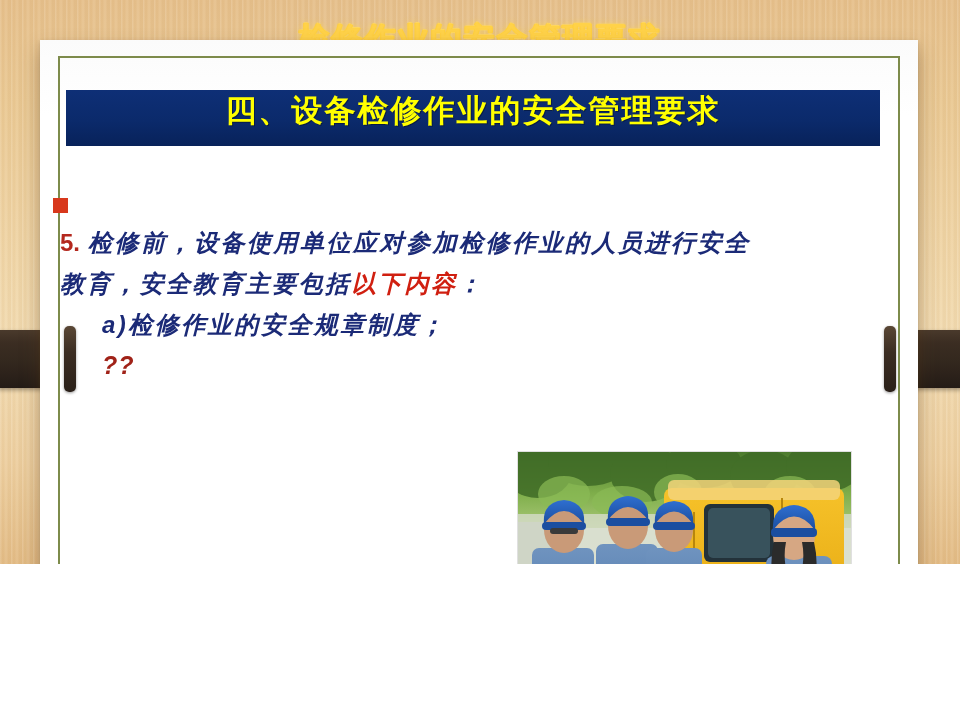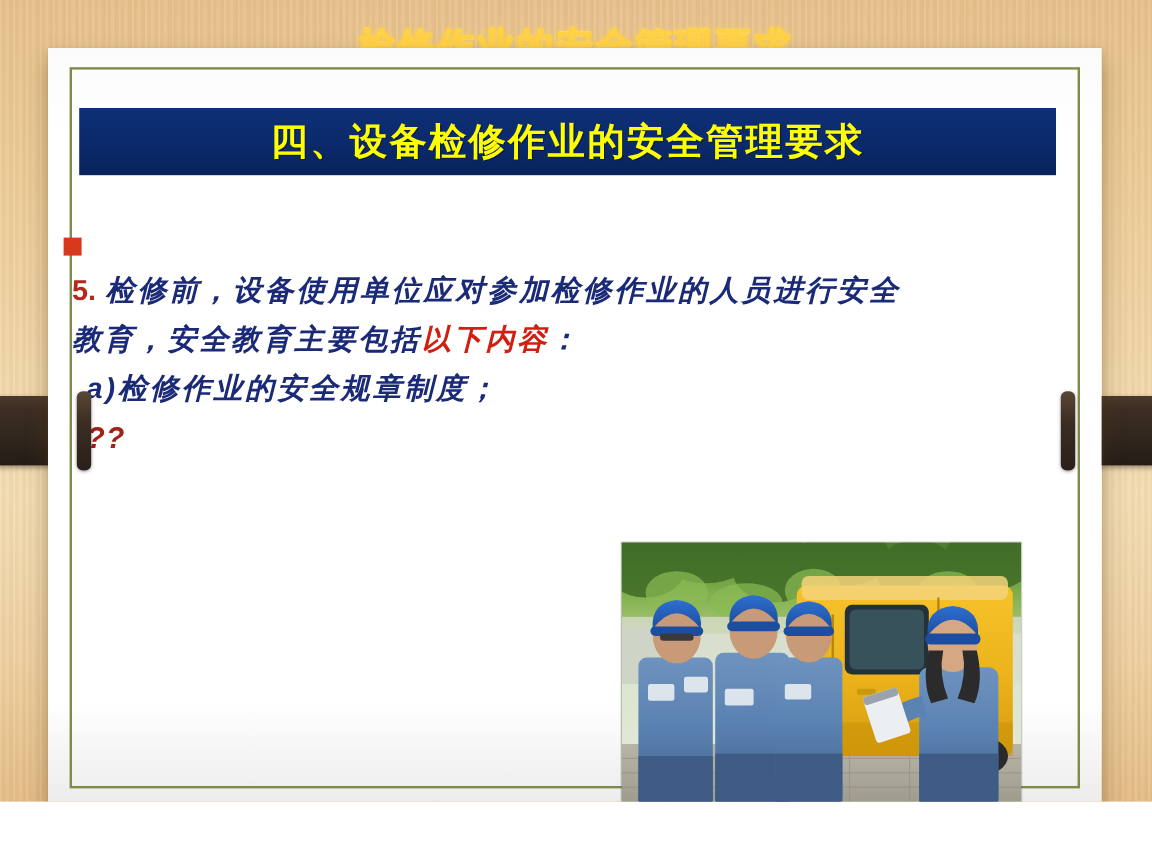--- a/index.html
+++ b/index.html
@@ -4,21 +4,21 @@
 <style>
   html,body{margin:0;padding:0;}
   body{
     width:960px;height:720px;overflow:hidden;
     font-family:"Liberation Sans","DejaVu Sans",sans-serif;
     position:relative;
   }
 
   
   #slide{
-    position:absolute;inset:0;width:960px;height:668px;overflow:hidden;
+    position:absolute;inset:0;width:960px;height:564px;overflow:hidden;
     background:
       repeating-linear-gradient(90deg,
         rgba(255,255,255,0.10) 0px, rgba(255,255,255,0.10) 1px,
         rgba(180,130,70,0.055) 2px, rgba(180,130,70,0.055) 4px,
         rgba(255,255,255,0.05) 5px, rgba(255,255,255,0.05) 7px,
         rgba(160,115,60,0.05) 8px, rgba(160,115,60,0.05) 11px),
       linear-gradient(180deg,#e6c08c 0%,#eac994 18%,#f0d6a8 46%,#f2dcb3 62%,#edcfa0 82%,#e3bc86 100%);
   }
 
   
@@ -67,21 +67,21 @@
   
   #red-marker{
     position:absolute;left:-7px;top:140px;width:15px;height:15px;
     background:#d8381c;z-index:4;
   }
 
   
   #heading-bar{
     position:absolute;left:26px;top:50px;width:814px;height:56px;
     background:linear-gradient(180deg,#0e2f76 0%,#0b2a6b 55%,#08225a 100%);
-    display:flex;align-items:center;justify-content:center;
+    display:flex;justify-content:center;
   }
   #heading-text{
     color:#ffff00;font-size:31px;font-weight:bold;letter-spacing:2px;
     font-family:"DejaVu Sans","Liberation Sans",sans-serif;
     white-space:nowrap;
     text-shadow:1px 1px 0 rgba(0,0,0,.35);
   }
 
   
   #sub-heading{
@@ -95,21 +95,21 @@
   #body-block{
     position:absolute;left:20px;top:182px;right:20px;
     color:#1b2a77;
     font-family:Liberation Sans, sans-serif;
     font-size:24px;font-weight:bold;font-style:italic;
     letter-spacing:2.5px;line-height:41px;
   }
   .ln{white-space:nowrap;}
   .num{color:#b4281e;font-style:normal;font-weight:bold;letter-spacing:0;padding-right:8px;}
   .indent1{}
-  .indent2{padding-left:12px;}
+  .indent2{padding-left:42px;}
   .red-emph{color:#d01f10;}
   .qmarks{color:#a02218;font-size:25px;letter-spacing:1px;}
 
   
   #photo{
     position:absolute;left:518px;top:452px;width:333px;height:220px;
     overflow:hidden;background:#7a8a5a;
     box-shadow:0 0 0 1px rgba(0,0,0,.12);
     z-index:5;
   }

